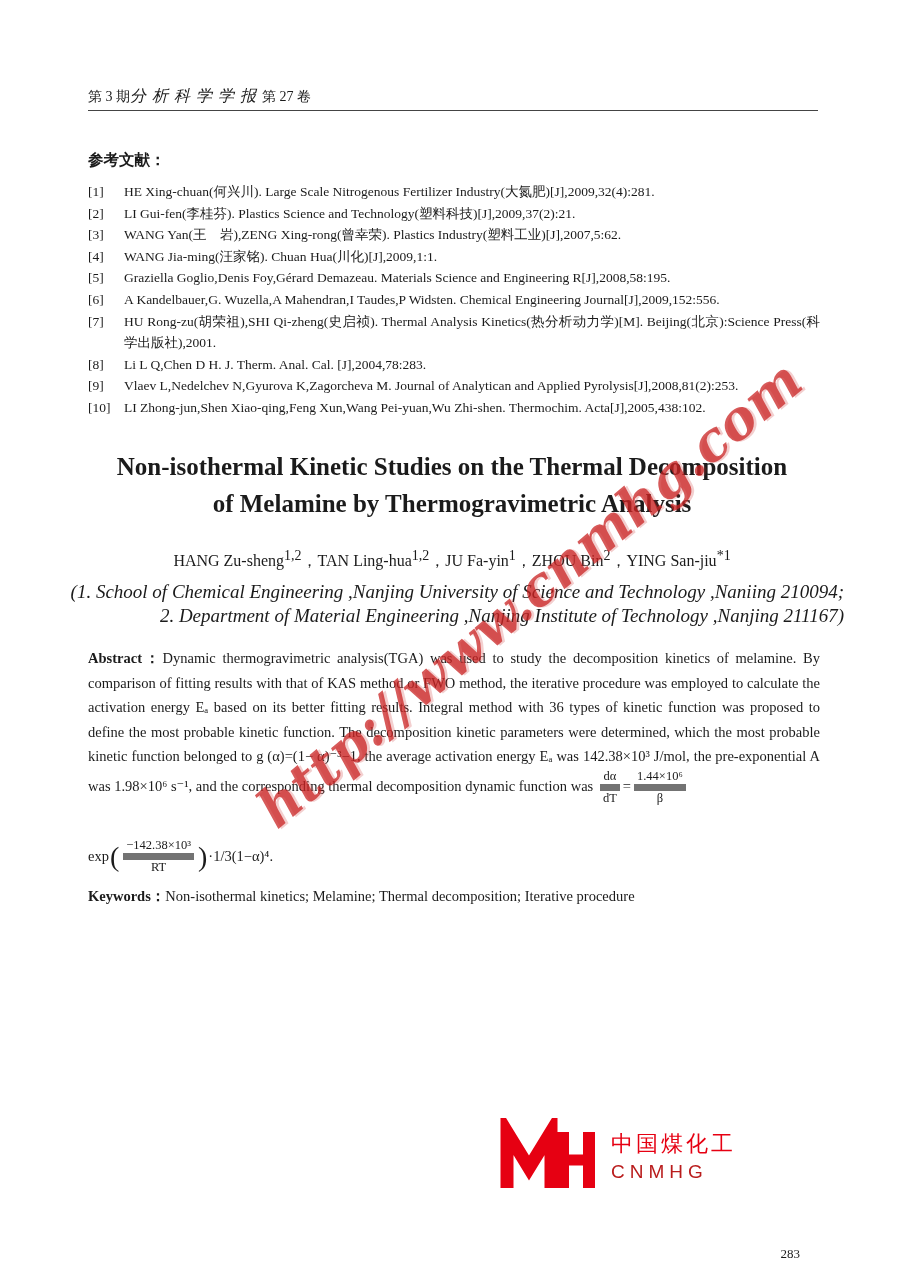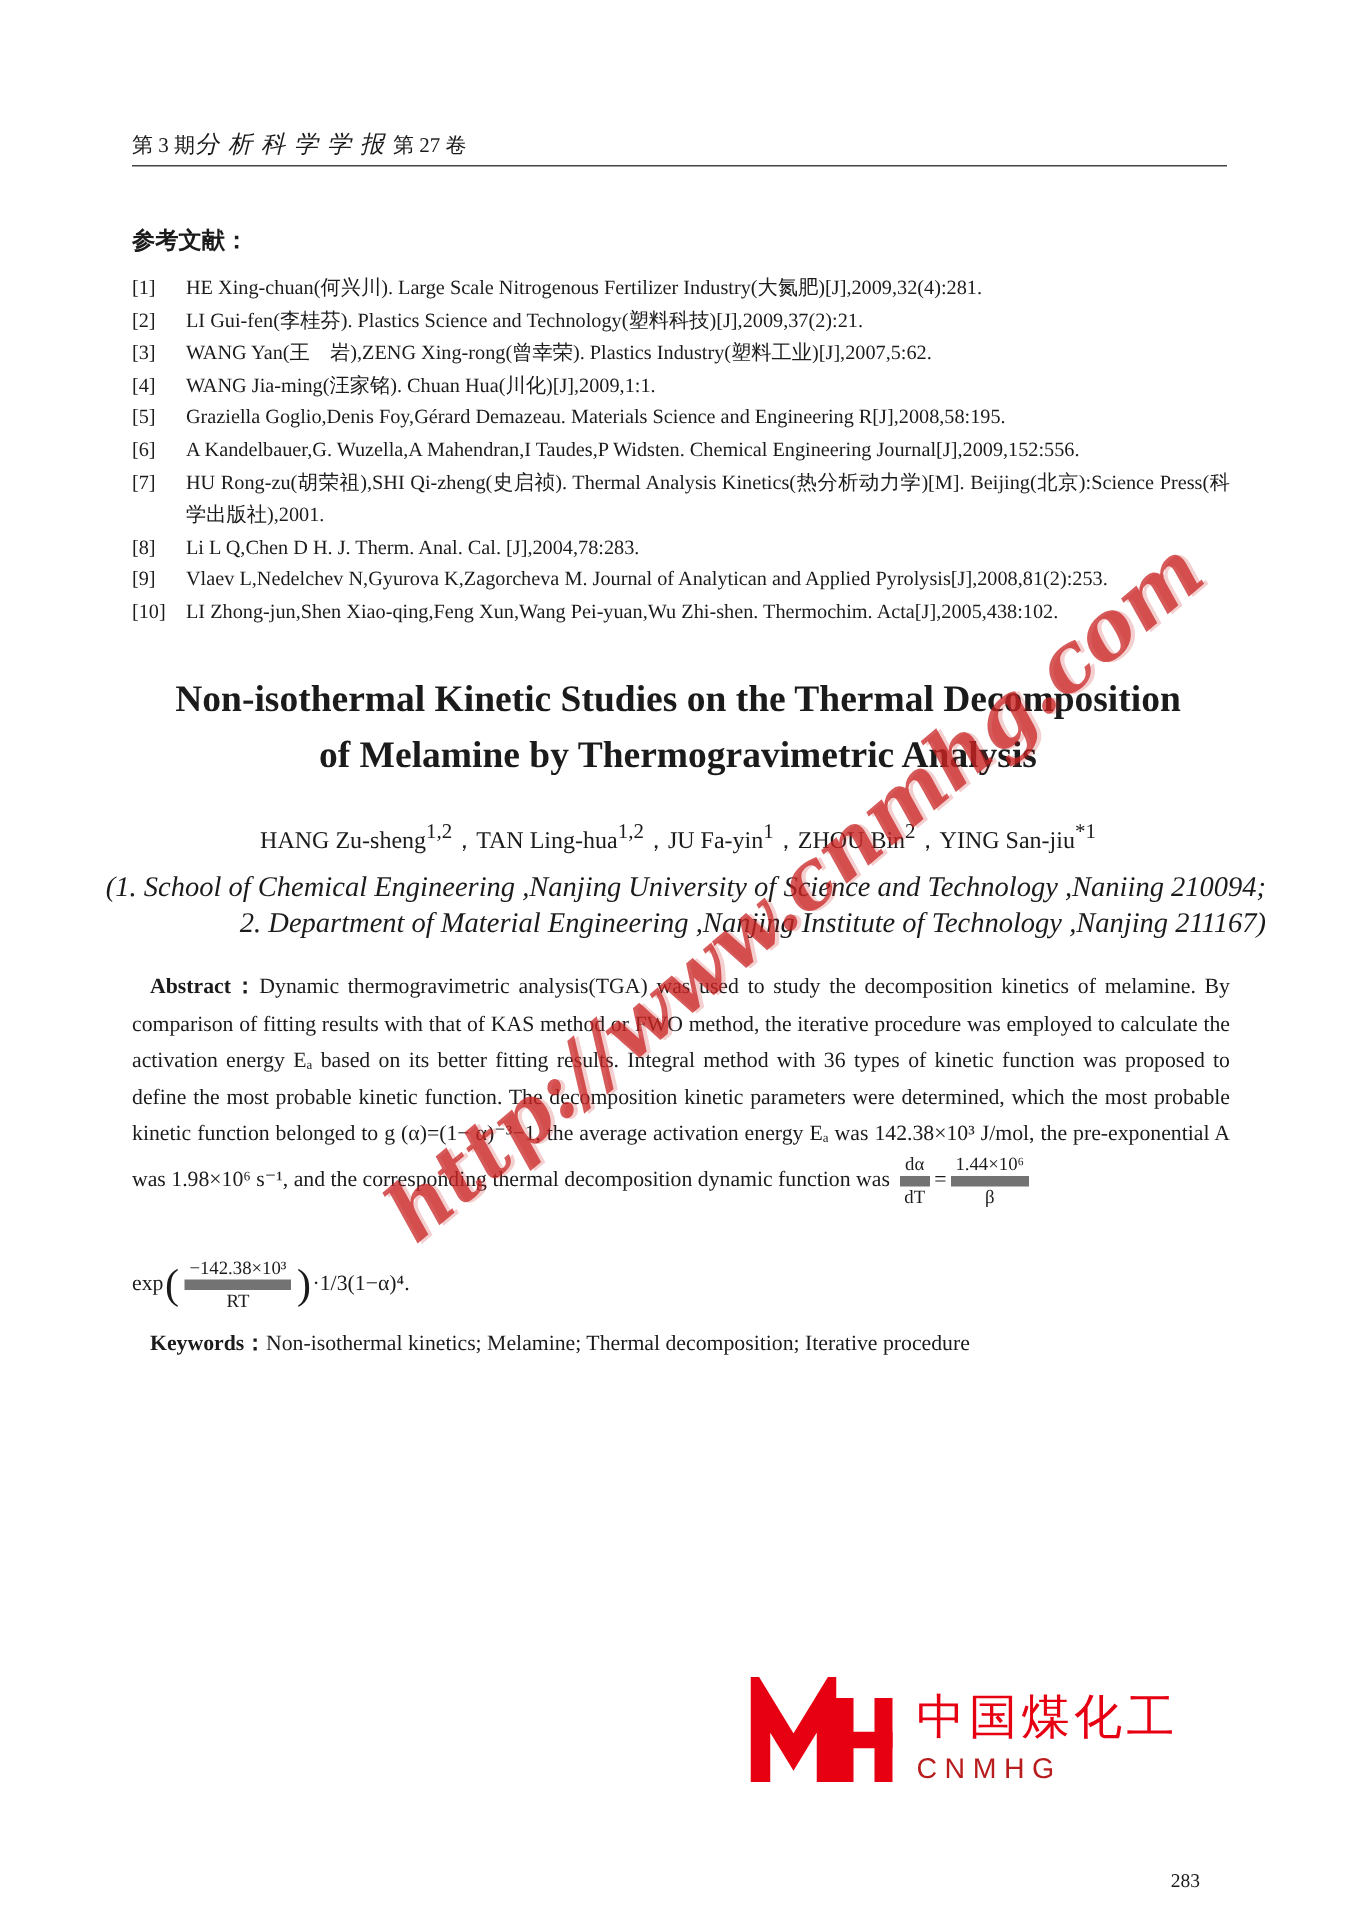--- a/index.html
+++ b/index.html
@@ -29,21 +29,21 @@
 
   
   .title-block { position:absolute; top:448px; left:60px; right:60px; text-align:center; }
   .article-title { font-size:25px; font-weight:bold; line-height:37px; }
   .authors-line { position:absolute; top:548px; left:60px; right:60px; text-align:center; font-size:16px; }
   .authors-line sup { font-size:14px; }
   .affil-block { position:absolute; top:580px; left:60px; right:60px; text-align:right; font-style:italic; font-size:19px; line-height:24px; }
 
   
   .abstract-block { position:absolute; top:646px; left:88px; right:84px; font-size:14.5px; line-height:24.5px; text-align:justify; }
-  .bold-label { font-weight:bold;margin-left:12px; }
+  .bold-label { font-weight:bold; }
   .frac { display:inline-flex; flex-direction:column; text-align:center; vertical-align:middle; font-size:12.5px; line-height:1.2; margin:0 3px; }
   .frac .frac-num { border-bottom:7px solid #737373; padding:0 3px; }
   .frac .frac-den { padding:0 3px; }
 
   .exp-line { position:absolute; top:838px; left:88px; right:84px; font-size:14.5px; display:flex; align-items:center; }
   .big-paren { font-size:28px; font-weight:400; line-height:1; margin:0 1px; }
 
   .keywords-block { position:absolute; top:884px; left:88px; right:84px; font-size:14.5px; line-height:24px; }
 
   
@@ -53,21 +53,21 @@
     text-align:center; font-size:54px; font-style:italic; font-weight:600;
     color:rgba(201,35,35,0.75);
     text-shadow:2px 2px 0 rgba(201,35,35,0.22);
     pointer-events:none; white-space:nowrap;
     font-family:"DejaVu Serif","Liberation Serif",serif;
   }
 
   
   .logo-block { position:absolute; left:497px; top:1118px; display:flex; align-items:center; gap:14px; }
   .logo-texts { display:flex; flex-direction:column; gap:2px; }
-  .logo-cn { color:#e60012; font-size:32px; letter-spacing:3px; font-family:Liberation Mono, monospace; }
+  .logo-cn { color:#e60012; font-size:22px; letter-spacing:3px; font-family:Liberation Mono, monospace; }
   .logo-en { color:#b91c1c; font-size:19px; letter-spacing:5px; font-family:"Liberation Sans","DejaVu Sans",sans-serif; }
 
   .page-number { position:absolute; top:1246px; right:104px; font-size:13px; }
 </style>
 </head>
 <body>
 
 <div class="page">
 
   <div class="header-row">

